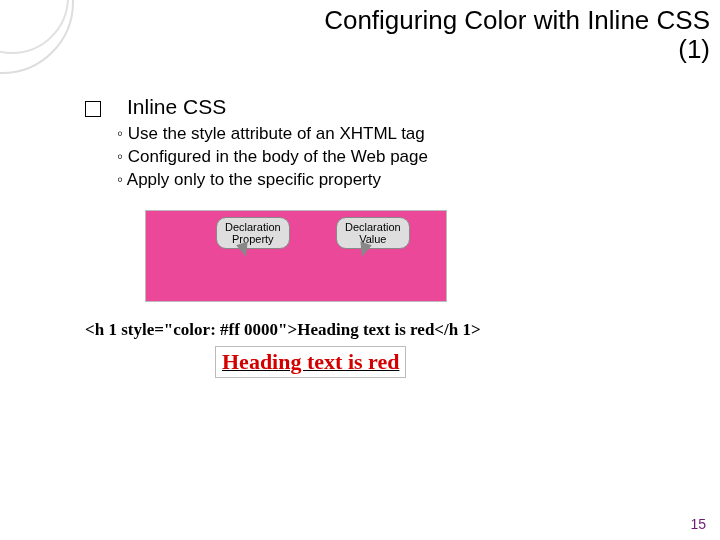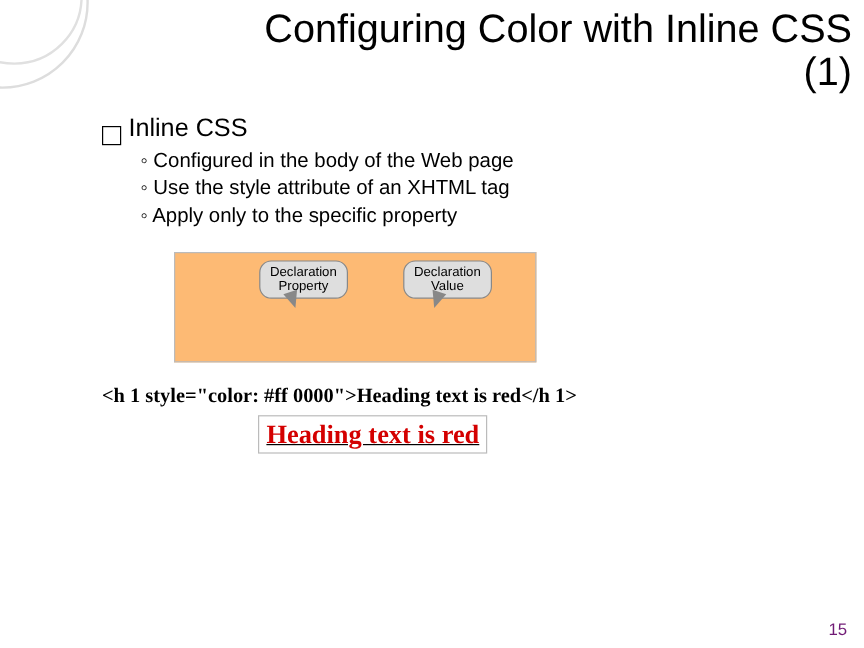--- a/index.html
+++ b/index.html
@@ -26,37 +26,38 @@
   .deco-c2 {
     width: 110px; height: 110px;
     left: -45px; top: -60px;
     border-color: #e0e0e0;
   }
   .slide-title {
     position: absolute;
     top: 6px;
     left: 90px;
     right: 10px;
-    font-size: 33px;
+    font-size: 26px;
     color: #000;
     text-align: right;
     line-height: 1.1;
     font-weight: 400;
   }
   .content {
     position: absolute;
     top: 95px;
     left: 85px;
     right: 30px;
     color: #000;
   }
   .bullet-row {
     display: flex;
-    align-items: flex-end;
+    align-items: center;
     margin-bottom: 2px;
+    gap: 20px;
   }
   .bullet-box {
     display: inline-block;
     width: 14px;
     height: 14px;
     border: 1.5px solid #000;
     margin-right: 6px;
     position: relative;
     top: 2px;
     flex-shrink: 0;
@@ -71,21 +72,21 @@
   }
   .sub-item::before {
     content: "◦  ";
   }
   .callout-figure {
     margin: 0 0 18px 60px;
     width: 300px;
     height: 90px;
     border: 1px solid #bbb;
     position: relative;
-    background: #fdba74;
+    background: #ec4899;
   }
   .callout-bubble {
     position: absolute;
     background: #dedede;
     border: 1px solid #888;
     border-radius: 10px;
     font-size: 11px;
     padding: 3px 8px;
     white-space: pre-line;
     text-align: center;
@@ -154,22 +155,22 @@
   <span>(1)</span>
 </div>
 
 <div class="content">
 
   <div class="bullet-row">
     <span class="bullet-box"></span>
     <span class="bullet-label">Inline CSS</span>
   </div>
   <div class="sub-list">
+    <div class="sub-item">Use the style attribute of an XHTML tag</div>
     <div class="sub-item">Configured in the body of the Web page</div>
-    <div class="sub-item">Use the style attribute of an XHTML tag</div>
     <div class="sub-item">Apply only to the specific property</div>
   </div>
 
 
   <div class="callout-figure">
     <div class="callout-bubble b1">Declaration
 Property</div>
     <div class="callout-bubble b2">Declaration
 Value</div>
     <div class="callout-tail t1"></div>

